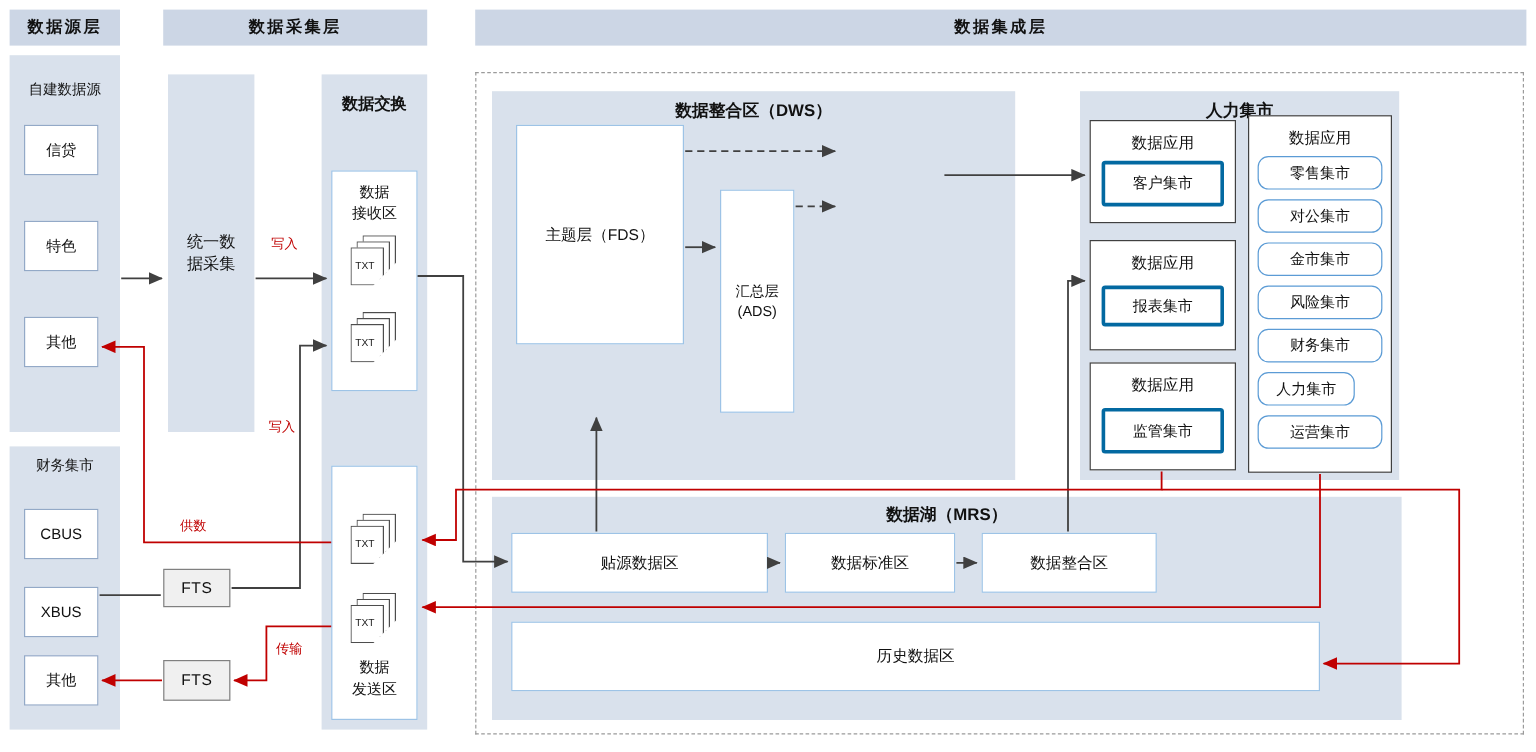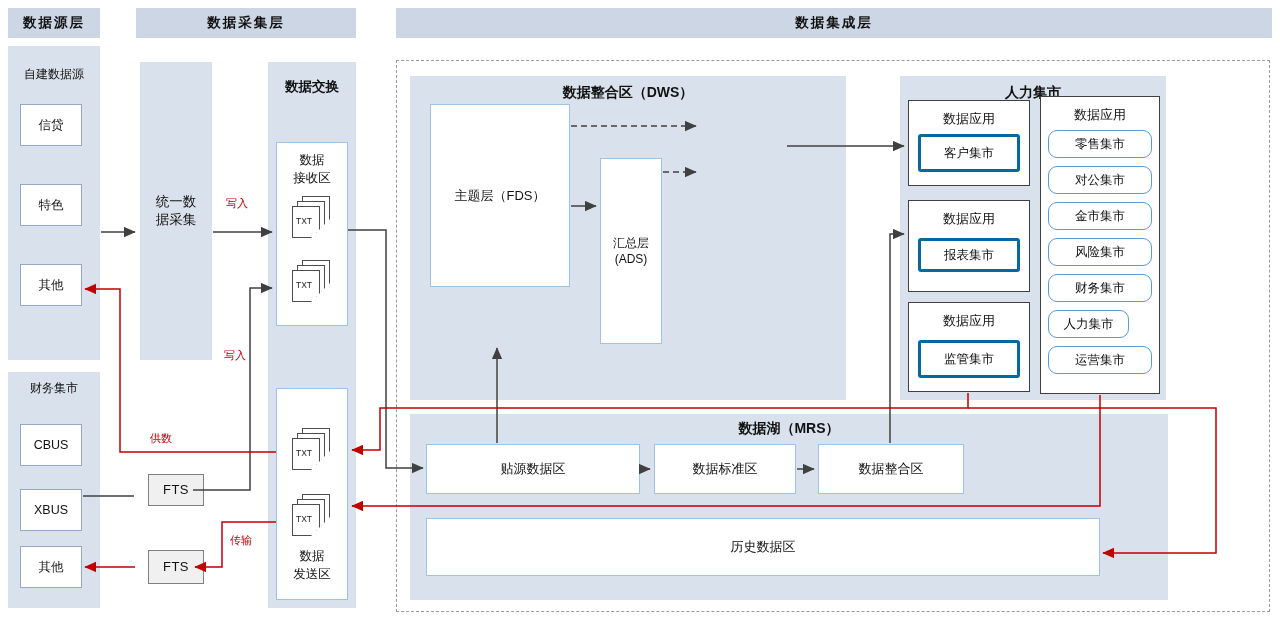--- a/index.html
+++ b/index.html
@@ -10,21 +10,21 @@
   .panel{position:absolute;background:#d9e1ec;}
   .ptitle{position:absolute;text-align:center;font-size:12px;}
   .rtitle{position:absolute;text-align:center;font-size:14px;font-weight:700;}
   .box{position:absolute;background:#fff;border:1px solid #93a9c7;display:flex;flex-direction:column;
        align-items:center;justify-content:center;font-size:12.5px;box-sizing:border-box;text-align:center;line-height:1.35;}
   .bblue{border-color:#9dc3e6;}
   .nb{border:none;background:#d9e1ec;font-size:13.5px;}
   .bdark{position:absolute;background:#fff;border:1.5px solid #404040;box-sizing:border-box;}
   .mart{border:3px solid #0369a1;border-radius:3px;}
   .mitem{border:1px solid #5b9bd5;border-radius:9px;}
-  .fts{background:#f0f0f0;border:1px solid #808080;font-size:13px;letter-spacing:.5px;margin-left:12px;}
+  .fts{background:#f0f0f0;border:1px solid #808080;font-size:13px;letter-spacing:.5px;}
   .lbl{position:absolute;text-align:center;font-size:12.5px;line-height:1.4;}
   .lbl span{display:block;}
   .edge{position:absolute;color:#c00000;font-size:11px;z-index:6;}
   .dashed{position:absolute;border:1px dashed #9b9b9b;box-sizing:border-box;}
   svg.wires{position:absolute;left:0;top:0;z-index:5;pointer-events:none;}
   .txt-stack{position:absolute;width:38px;height:43px;}
   .txt-page{position:absolute;width:28px;height:32px;background:#fff;border:1px solid #4d4d4d;
             box-sizing:border-box;clip-path:polygon(0 0,100% 0,100% 72%,68% 100%,0 100%);}
   .txt-page span{position:absolute;left:3px;top:9px;font-size:8.5px;color:#222;}
 </style>

